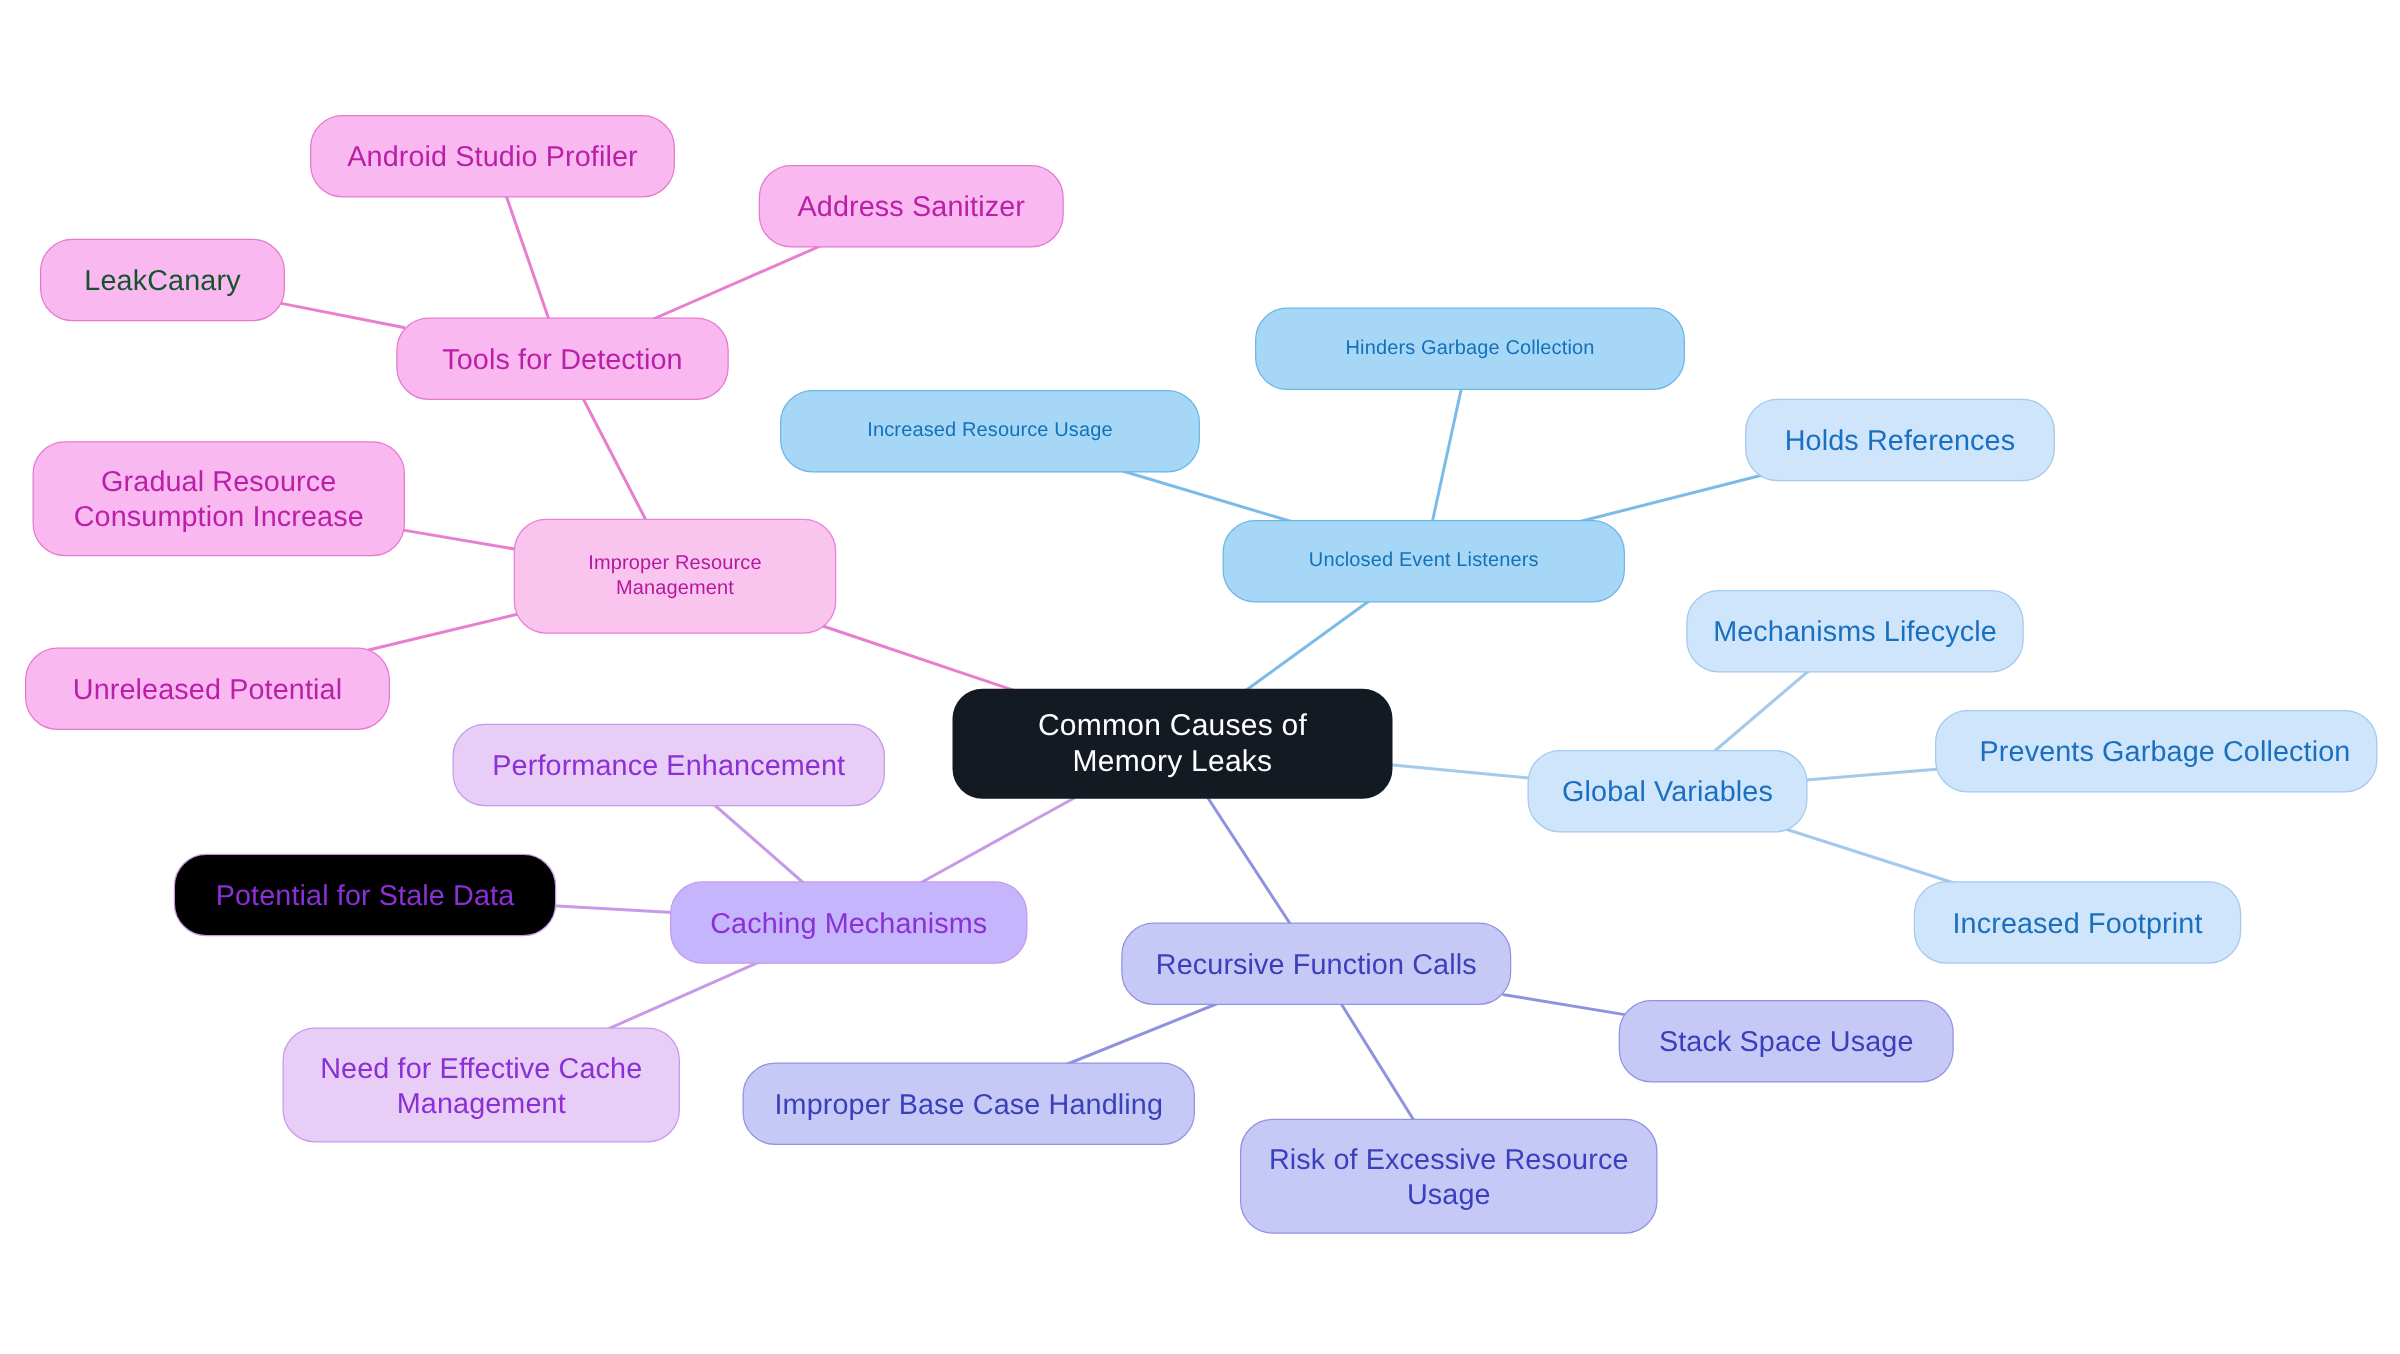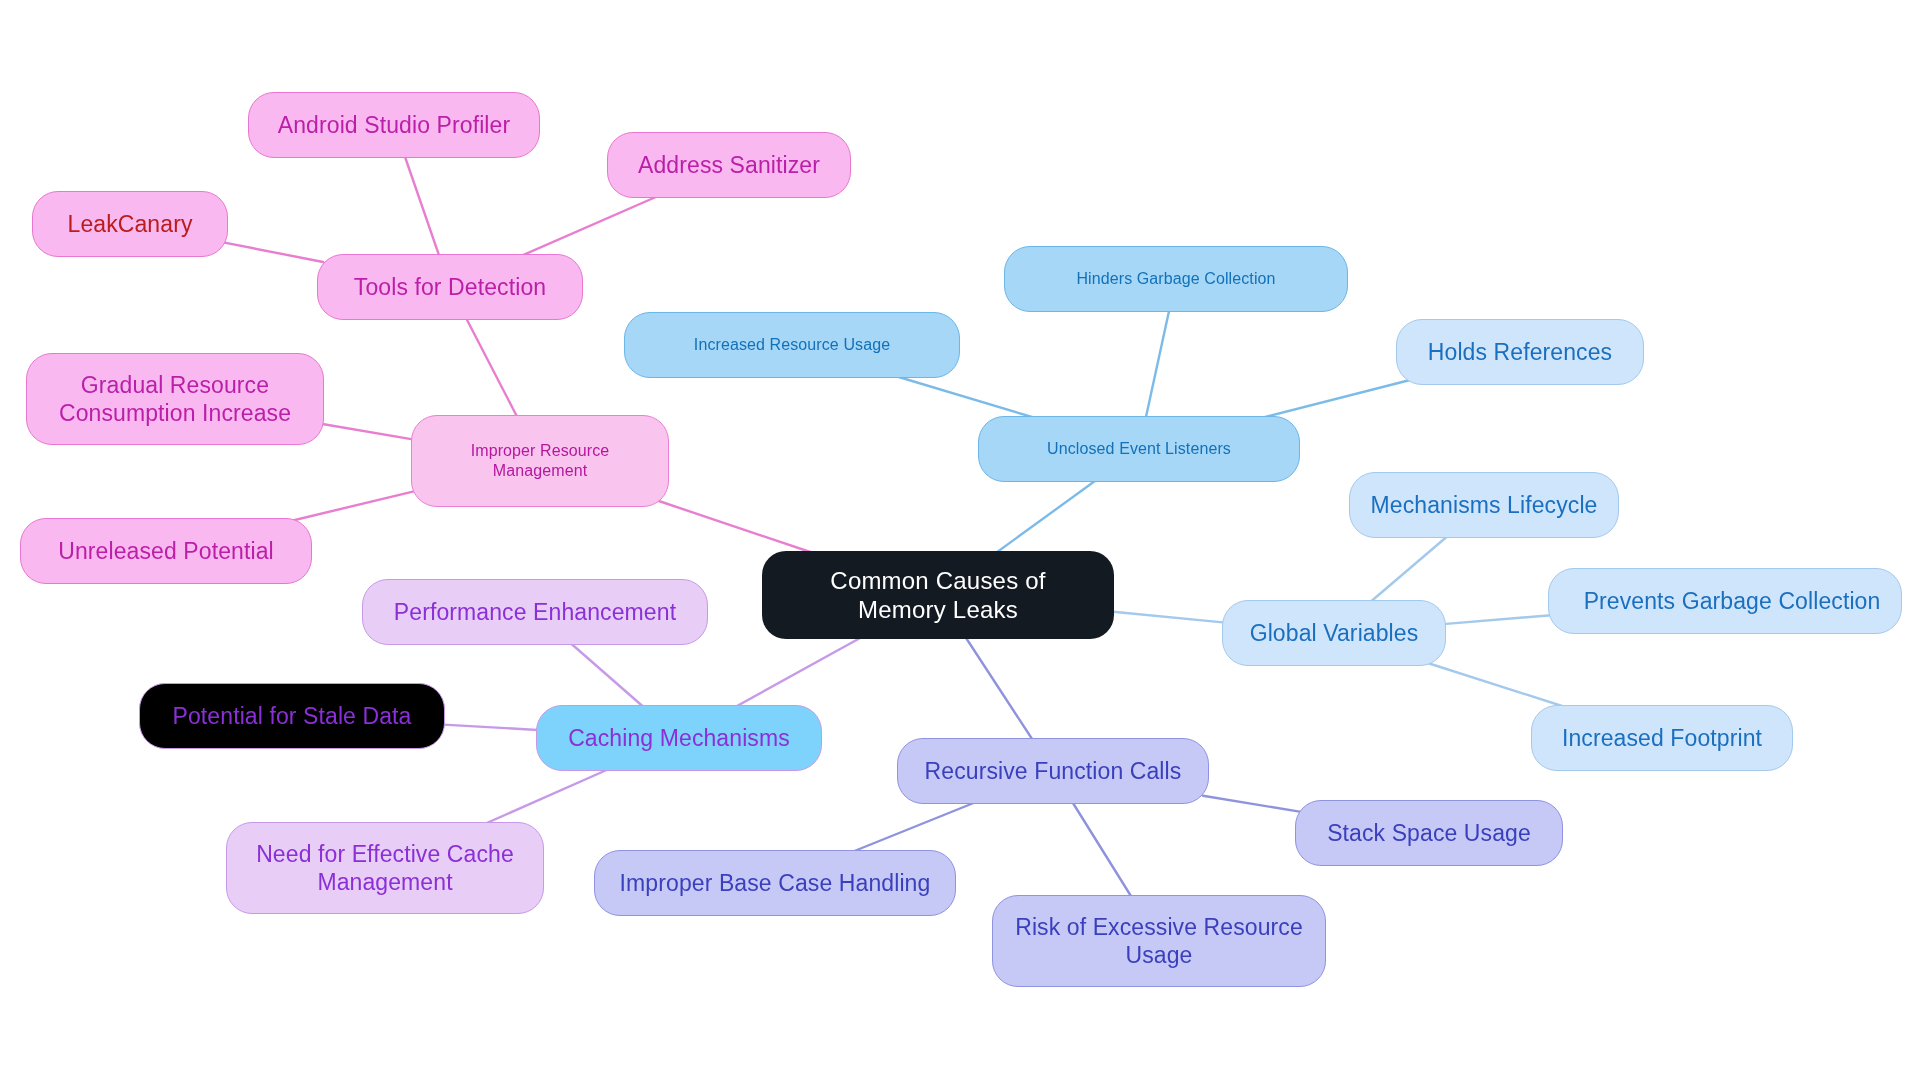--- a/index.html
+++ b/index.html
@@ -88,25 +88,25 @@
       <div class="node leaf" style="left: 1396px; top: 319px; width: 248px; height: 66px; background: rgb(207, 229, 251); border-color: rgb(163, 201, 236); color: rgb(26, 111, 191);"><span>Holds References</span></div>
       <div class="node branch" style="left: 624px; top: 312px; width: 336px; height: 66px; background: rgb(166, 215, 247); border-color: rgb(108, 182, 232); color: rgb(18, 113, 184);"><span>Increased Resource Usage</span></div>
       <div class="node leaf" style="left: 1222px; top: 600px; width: 224px; height: 66px; background: rgb(207, 229, 251); border-color: rgb(163, 201, 236); color: rgb(26, 111, 191);"><span>Global Variables</span></div>
       <div class="node leaf" style="left: 1349px; top: 472px; width: 270px; height: 66px; background: rgb(207, 229, 251); border-color: rgb(163, 201, 236); color: rgb(26, 111, 191);"><span>Mechanisms Lifecycle</span></div>
       <div class="node leaf" style="left: 1548px; top: 568px; width: 354px; height: 66px; background: rgb(207, 229, 251); border-color: rgb(163, 201, 236); color: rgb(26, 111, 191); padding-left: 28px;"><span>Prevents Garbage Collection</span></div>
       <div class="node leaf" style="left: 1531px; top: 705px; width: 262px; height: 66px; background: rgb(207, 229, 251); border-color: rgb(163, 201, 236); color: rgb(26, 111, 191);"><span>Increased Footprint</span></div>
       <div class="node leaf" style="left: 897px; top: 738px; width: 312px; height: 66px; background: rgb(198, 201, 246); border-color: rgb(144, 147, 224); color: rgb(58, 63, 188);"><span>Recursive Function Calls</span></div>
       <div class="node leaf" style="left: 1295px; top: 800px; width: 268px; height: 66px; background: rgb(198, 201, 246); border-color: rgb(144, 147, 224); color: rgb(58, 63, 188);"><span>Stack Space Usage</span></div>
       <div class="node leaf" style="left: 594px; top: 850px; width: 362px; height: 66px; background: rgb(198, 201, 246); border-color: rgb(144, 147, 224); color: rgb(58, 63, 188);"><span>Improper Base Case Handling</span></div>
       <div class="node leaf" style="left: 992px; top: 895px; width: 334px; height: 92px; background: rgb(198, 201, 246); border-color: rgb(144, 147, 224); color: rgb(58, 63, 188);"><span>Risk of Excessive Resource Usage</span></div>
-      <div class="node leaf" style="left: 536px; top: 705px; width: 286px; height: 66px; background: #7dd3fc; border-color: rgb(199, 154, 232); color: rgb(139, 47, 214);"><span>Caching Mechanisms</span></div>
+      <div class="node leaf" style="left: 536px; top: 705px; width: 286px; height: 66px; background: #c4b5fd; border-color: rgb(199, 154, 232); color: rgb(139, 47, 214);"><span>Caching Mechanisms</span></div>
       <div class="node leaf" style="left: 362px; top: 579px; width: 346px; height: 66px; background: rgb(232, 205, 247); border-color: rgb(199, 154, 232); color: rgb(139, 47, 214);"><span>Performance Enhancement</span></div>
       <div class="node leaf" style="left: 139px; top: 683px; width: 306px; height: 66px; background: #000000; border-color: rgb(199, 154, 232); color: rgb(139, 47, 214);"><span>Potential for Stale Data</span></div>
       <div class="node leaf" style="left: 226px; top: 822px; width: 318px; height: 92px; background: rgb(232, 205, 247); border-color: rgb(199, 154, 232); color: rgb(139, 47, 214);"><span>Need for Effective Cache Management</span></div>
       <div class="node branch" style="left: 411px; top: 415px; width: 258px; height: 92px; background: rgb(249, 197, 239); border-color: rgb(234, 127, 214); color: rgb(181, 23, 158);"><span>Improper Resource Management</span></div>
       <div class="node leaf" style="left: 317px; top: 254px; width: 266px; height: 66px; background: rgb(249, 185, 240); border-color: rgb(232, 120, 207); color: rgb(187, 31, 168); text-align: center;"><span>Tools for Detection</span></div>
       <div class="node leaf" style="left: 248px; top: 92px; width: 292px; height: 66px; background: rgb(249, 185, 240); border-color: rgb(232, 120, 207); color: rgb(187, 31, 168);"><span>Android Studio Profiler</span></div>
-      <div class="node leaf" style="left: 32px; top: 191px; width: 196px; height: 66px; background: rgb(249, 185, 240); border-color: rgb(232, 120, 207); color: #b91c1c;"><span>LeakCanary</span></div>
+      <div class="node leaf" style="left: 32px; top: 191px; width: 196px; height: 66px; background: rgb(249, 185, 240); border-color: rgb(232, 120, 207); color: #14532d;"><span>LeakCanary</span></div>
       <div class="node leaf" style="left: 607px; top: 132px; width: 244px; height: 66px; background: rgb(249, 185, 240); border-color: rgb(232, 120, 207); color: rgb(187, 31, 168);"><span>Address Sanitizer</span></div>
       <div class="node leaf" style="left: 26px; top: 353px; width: 298px; height: 92px; background: rgb(249, 185, 240); border-color: rgb(232, 120, 207); color: rgb(187, 31, 168);"><span>Gradual Resource Consumption Increase</span></div>
       <div class="node leaf" style="left: 20px; top: 518px; width: 292px; height: 66px; background: rgb(249, 185, 240); border-color: rgb(232, 120, 207); color: rgb(187, 31, 168);"><span>Unreleased Potential</span></div>
     </div>
 </div>
 
 </body></html>

